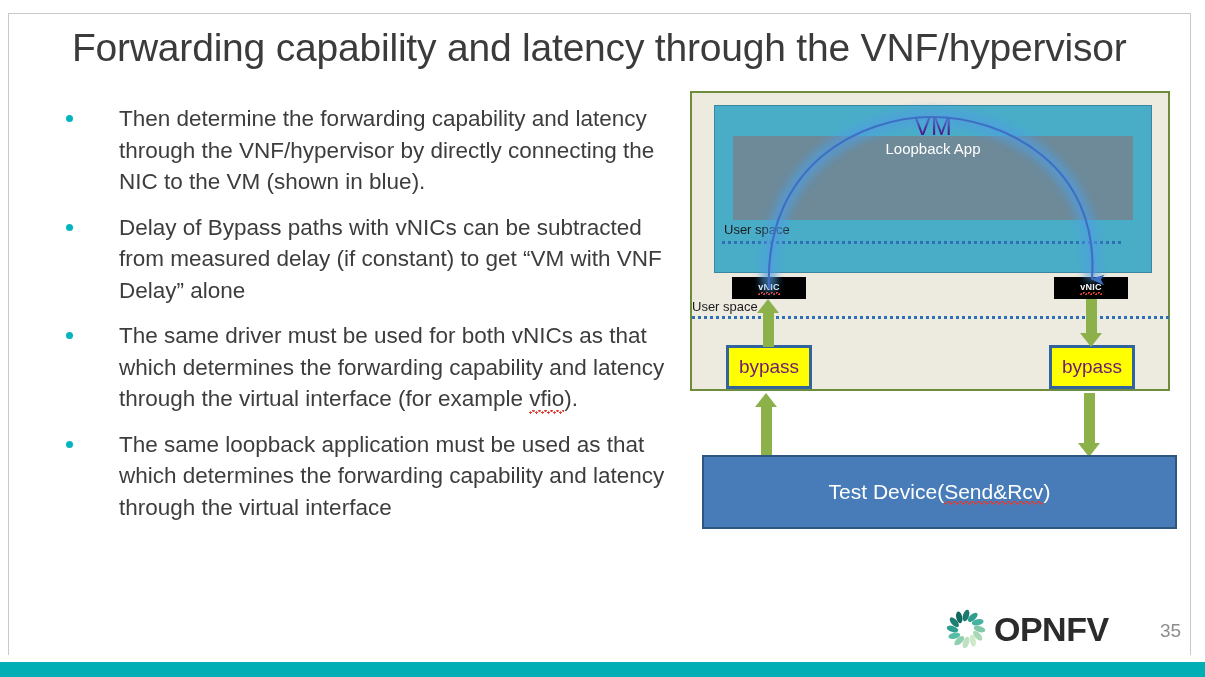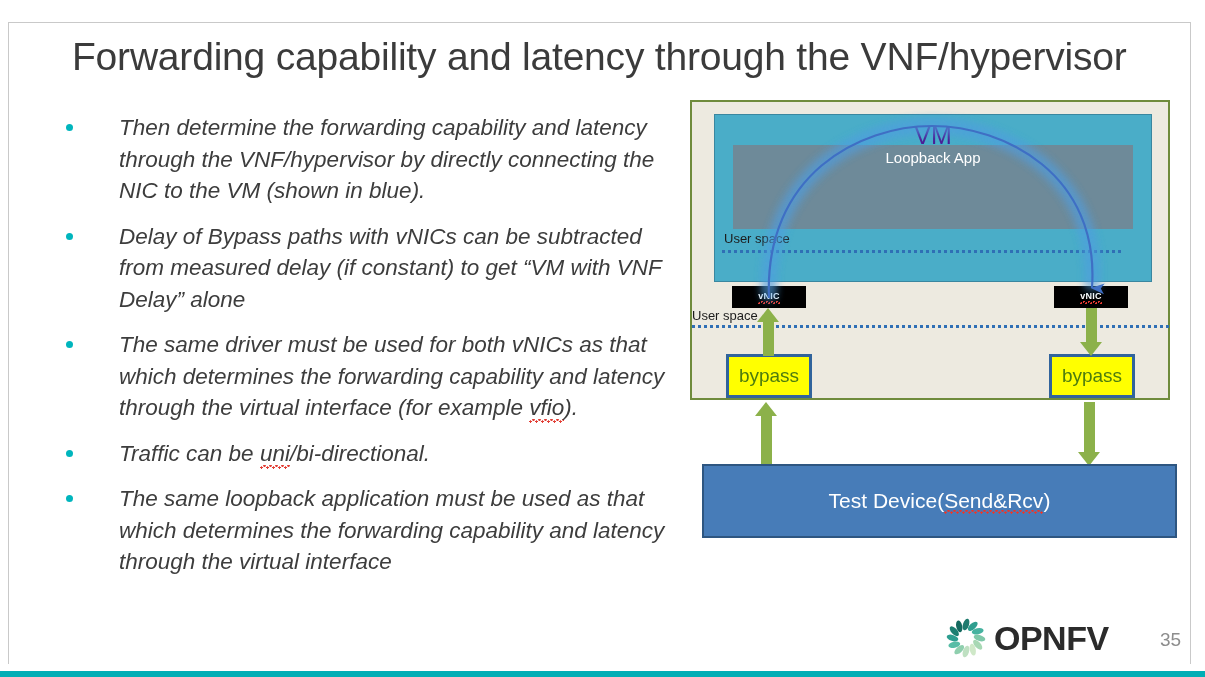--- a/index.html
+++ b/index.html
@@ -3,40 +3,40 @@
 <meta charset="utf-8">
 <style>
   html,body{margin:0;padding:0;background:#ffffff;}
   body{
     width:1205px;height:677px;overflow:hidden;
     font-family:"Liberation Sans","DejaVu Sans",sans-serif;
     position:relative;
   }
   
   #slide{
-    position:absolute;left:0;top:16px;width:1205px;height:491px;
+    position:absolute;left:0;top:7px;width:1205px;height:491px;
     background:#ffffff;
     box-sizing:border-box;
   }
   .frame-line{position:absolute;background:#c9c9c9;}
   #frame-top{left:8px;top:6px;width:1183px;height:1px;}
   #frame-left{left:8px;top:6px;width:1px;height:642px;}
   #frame-right{left:1190px;top:6px;width:1px;height:642px;}
 
   
   #title{
     position:absolute;left:72px;top:18px;width:1110px;
     font-size:39px;line-height:46px;color:#3b3b3b;
     font-family:"Liberation Sans","DejaVu Sans",sans-serif;
     font-weight:400;letter-spacing:-0.2px;white-space:nowrap;
   }
 
   
   #bullets{
-    position:absolute;left:66px;top:96px;width:600px;font-style:italic;
+    position:absolute;left:66px;top:96px;width:600px;
   }
   .bullet-row{
     position:relative;display:flex;align-items:flex-start;
     margin-bottom:14px;
   }
   .bullet-dot{
     flex:0 0 auto;width:7px;height:7px;border-radius:50%;
     background:#00b5bd;margin-top:12px;margin-right:46px;
   }
   .bullet-text{
@@ -108,21 +108,21 @@
     background-position:0 calc(100% - 0px);padding-bottom:3px;
   }
 
   .bypass{
     position:absolute;top:252px;width:86px;height:44px;
     background:#ffff00;border:3px solid #31649c;box-sizing:border-box;
     display:flex;align-items:center;justify-content:center;
   }
   #bypass-left{left:34px;}
   #bypass-right{left:357px;}
-  .bypass-txt{font-size:19px;color:#4d7c0f;line-height:22px;}
+  .bypass-txt{font-size:19px;color:#701a75;line-height:22px;}
 
   
   .garrow{position:absolute;width:11px;background:#8cb14a;}
   .ghead{position:absolute;width:0;height:0;border-left:11px solid transparent;border-right:11px solid transparent;}
   .ghead-up{border-bottom:14px solid #8cb14a;}
   .ghead-dn{border-top:14px solid #8cb14a;}
 
   
   #testdev{
     position:absolute;left:702px;top:448px;width:475px;height:74px;
@@ -172,24 +172,20 @@
     <div class="bullet-row">
       <span class="bullet-dot"></span>
       <span class="bullet-text"><span>Delay of Bypass paths with vNICs can be subtracted from measured delay (if constant) to get “VM with VNF Delay” alone</span></span>
     </div>
 
     <div class="bullet-row">
       <span class="bullet-dot"></span>
       <span class="bullet-text"><span>The same driver must be used for both vNICs as that which determines the forwarding capability and latency through the virtual interface (for example </span><span class="sp">vfio</span><span>).</span></span>
     </div>
 
-    <div class="bullet-row">
-      <span class="bullet-dot"></span>
-      <span class="bullet-text"><span>Traffic can be </span><span class="sp">uni</span><span>/bi-directional.</span></span>
-    </div>
 
     <div class="bullet-row">
       <span class="bullet-dot"></span>
       <span class="bullet-text"><span>The same loopback application must be used as that which determines the forwarding capability and latency through the virtual interface</span></span>
     </div>
 
   </div>
 
   <div id="diagram">
 

